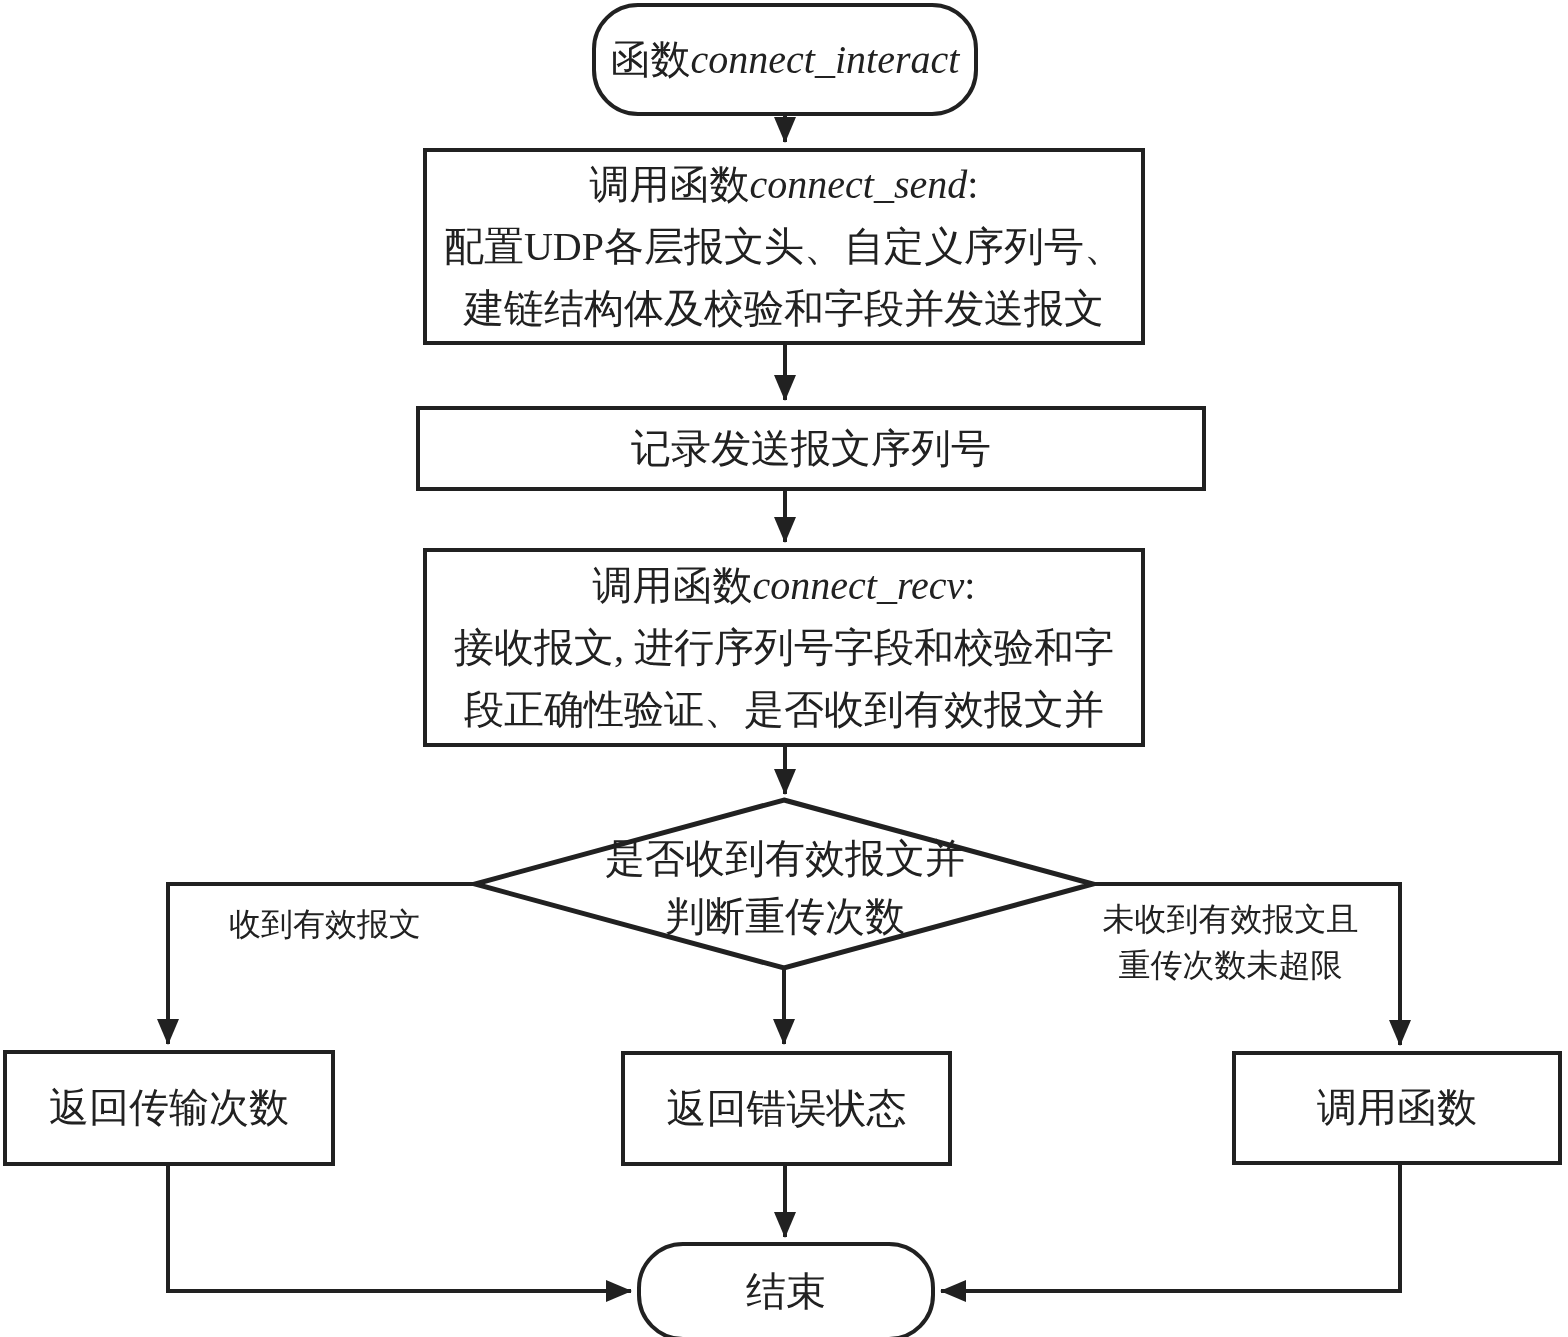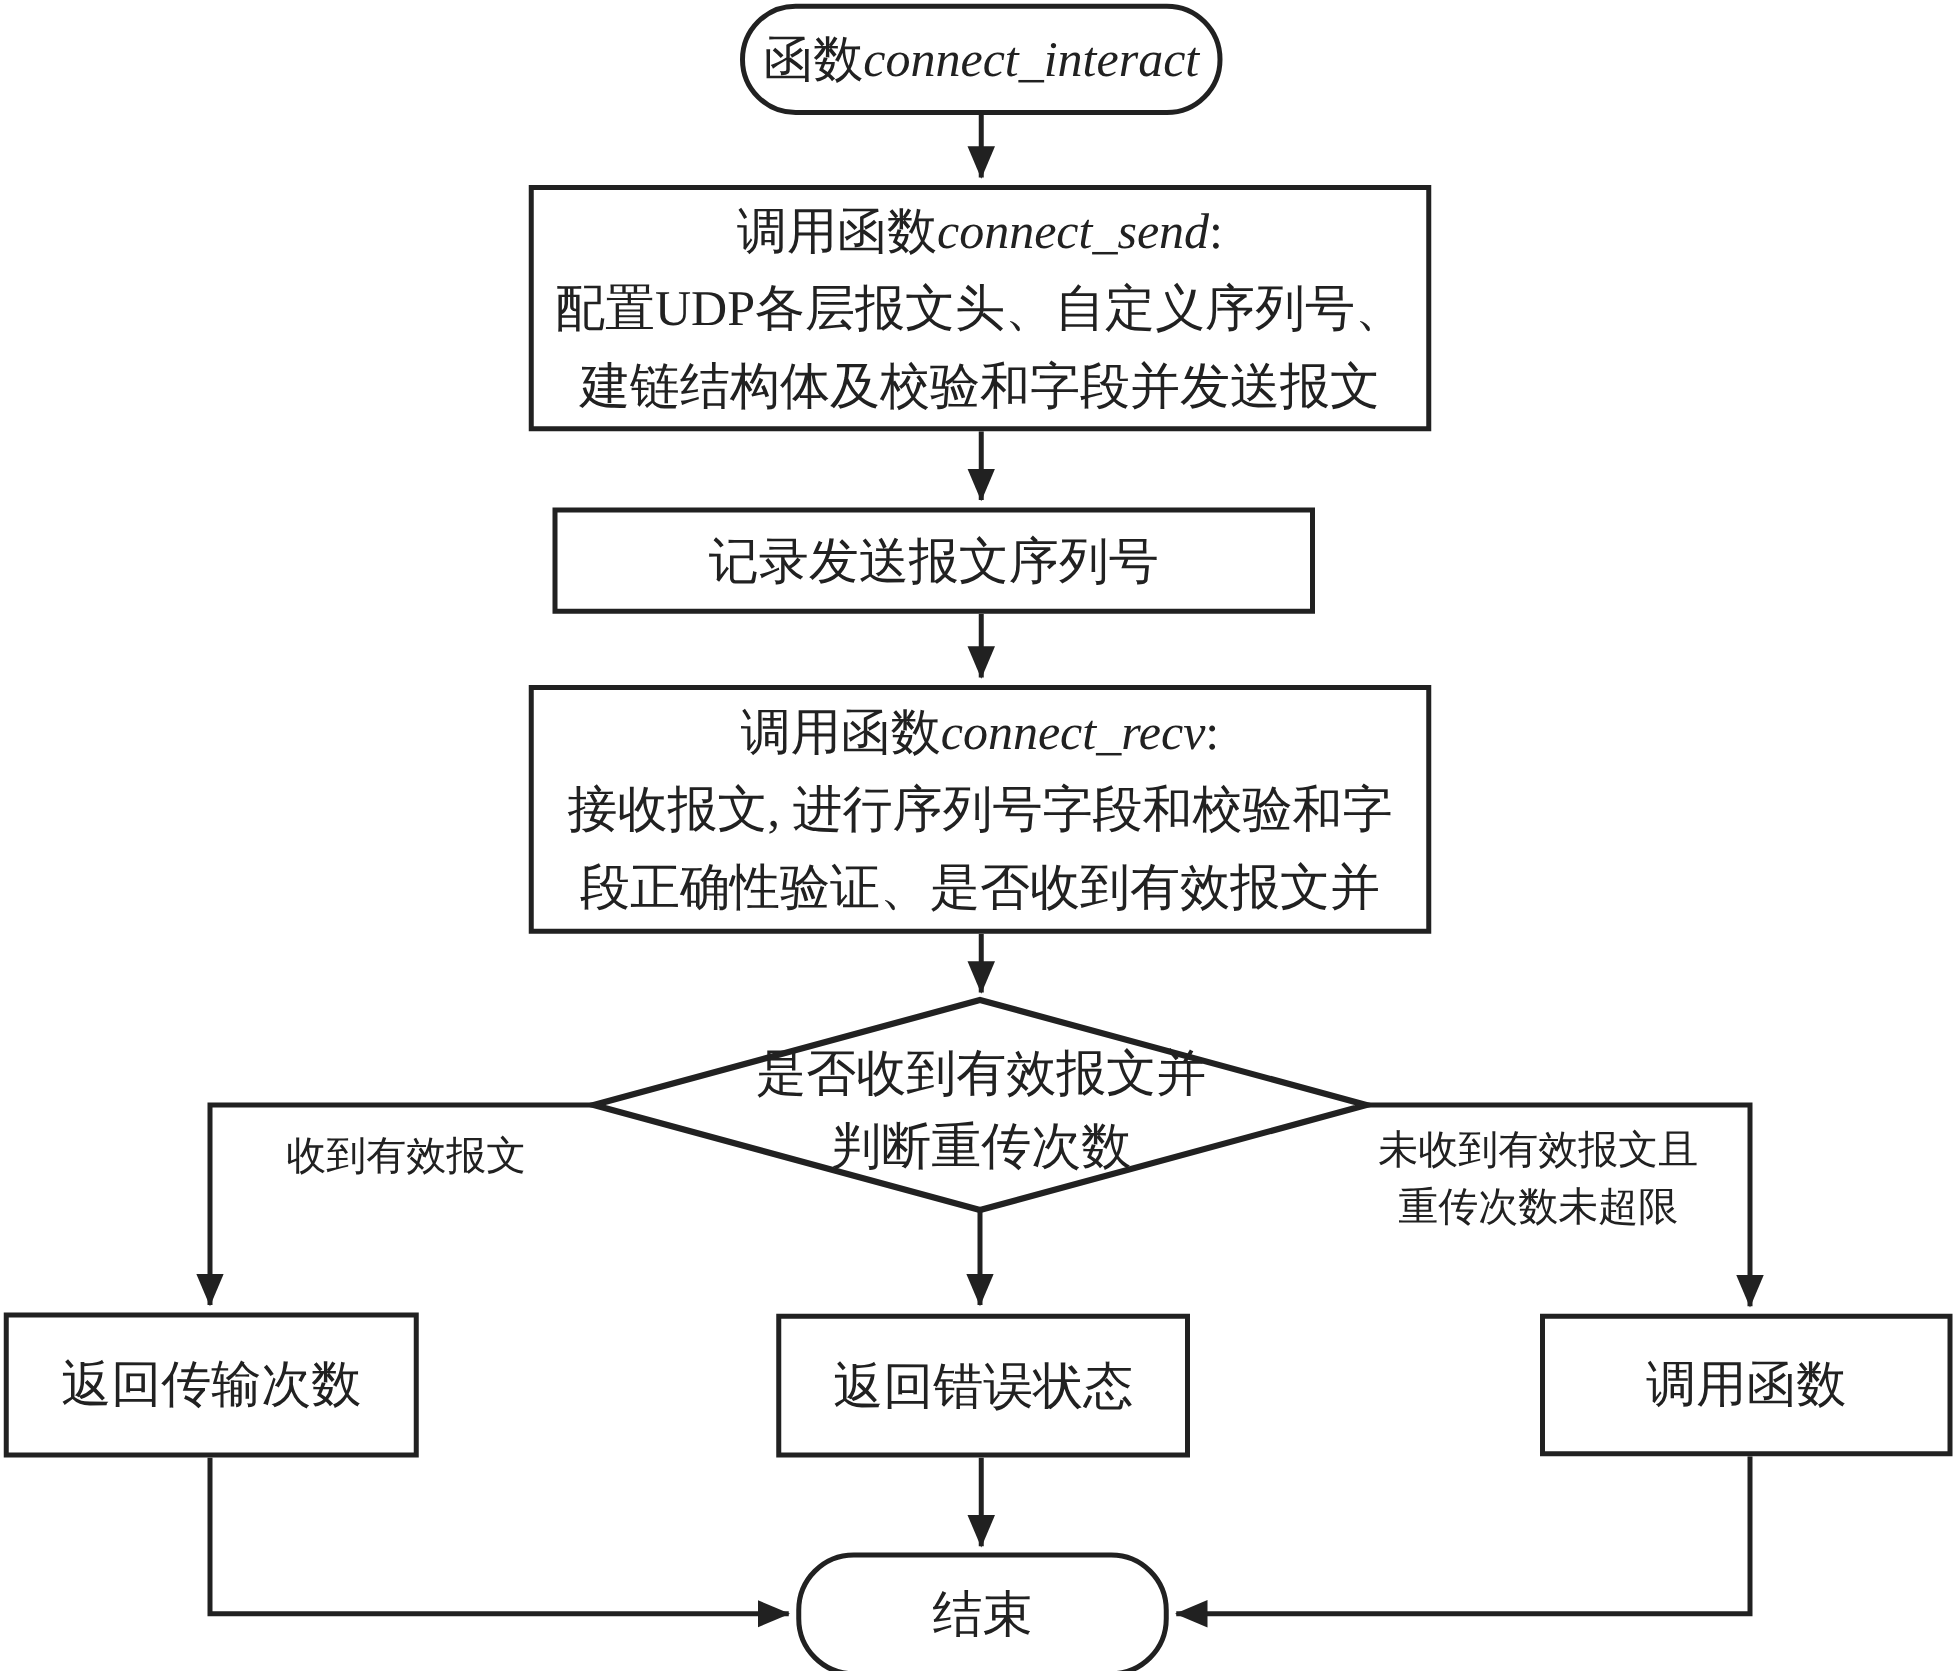--- a/index.html
+++ b/index.html
@@ -66,35 +66,35 @@
 
     <polyline points="475,884 168,884 168,1044" fill="none" stroke="#212121" stroke-width="4" marker-end="url(#arrow)"></polyline>
 
     <polyline points="1093,884 1400,884 1400,1045" fill="none" stroke="#212121" stroke-width="4" marker-end="url(#arrow)"></polyline>
 
     <line x1="785" y1="1166" x2="785" y2="1237" stroke="#212121" stroke-width="4" marker-end="url(#arrow)"></line>
     <polyline points="168,1166 168,1291 631,1291" fill="none" stroke="#212121" stroke-width="4" marker-end="url(#arrow)"></polyline>
     <polyline points="1400,1165 1400,1291 941,1291" fill="none" stroke="#212121" stroke-width="4" marker-end="url(#arrow)"></polyline>
   </svg>
 
-  <div class="node stadium" style="left:592px;top:3px;width:386px;height:89px;">
+  <div class="node stadium" style="left:592px;top:3px;width:386px;height:113px;">
     <div>
       <span>函数</span><span class="func">connect_interact</span>
     </div>
   </div>
 
   <div class="node" style="left:423px;top:148px;width:722px;height:197px;">
     <div>
       <span>调用函数</span><span class="func">connect_send</span><span>:</span>
     </div>
     <div>配置UDP各层报文头、自定义序列号、</div>
     <div>建链结构体及校验和字段并发送报文</div>
   </div>
 
-  <div class="node" style="left:442px;top:406px;width:610px;height:85px;">
+  <div class="node" style="left:416px;top:406px;width:790px;height:85px;">
     <div>记录发送报文序列号</div>
   </div>
 
   <div class="node" style="left:423px;top:548px;width:722px;height:199px;">
     <div>
       <span>调用函数</span><span class="func">connect_recv</span><span>:</span>
     </div>
     <div>接收报文, 进行序列号字段和校验和字</div>
     <div>段正确性验证、是否收到有效报文并</div>
   </div>

